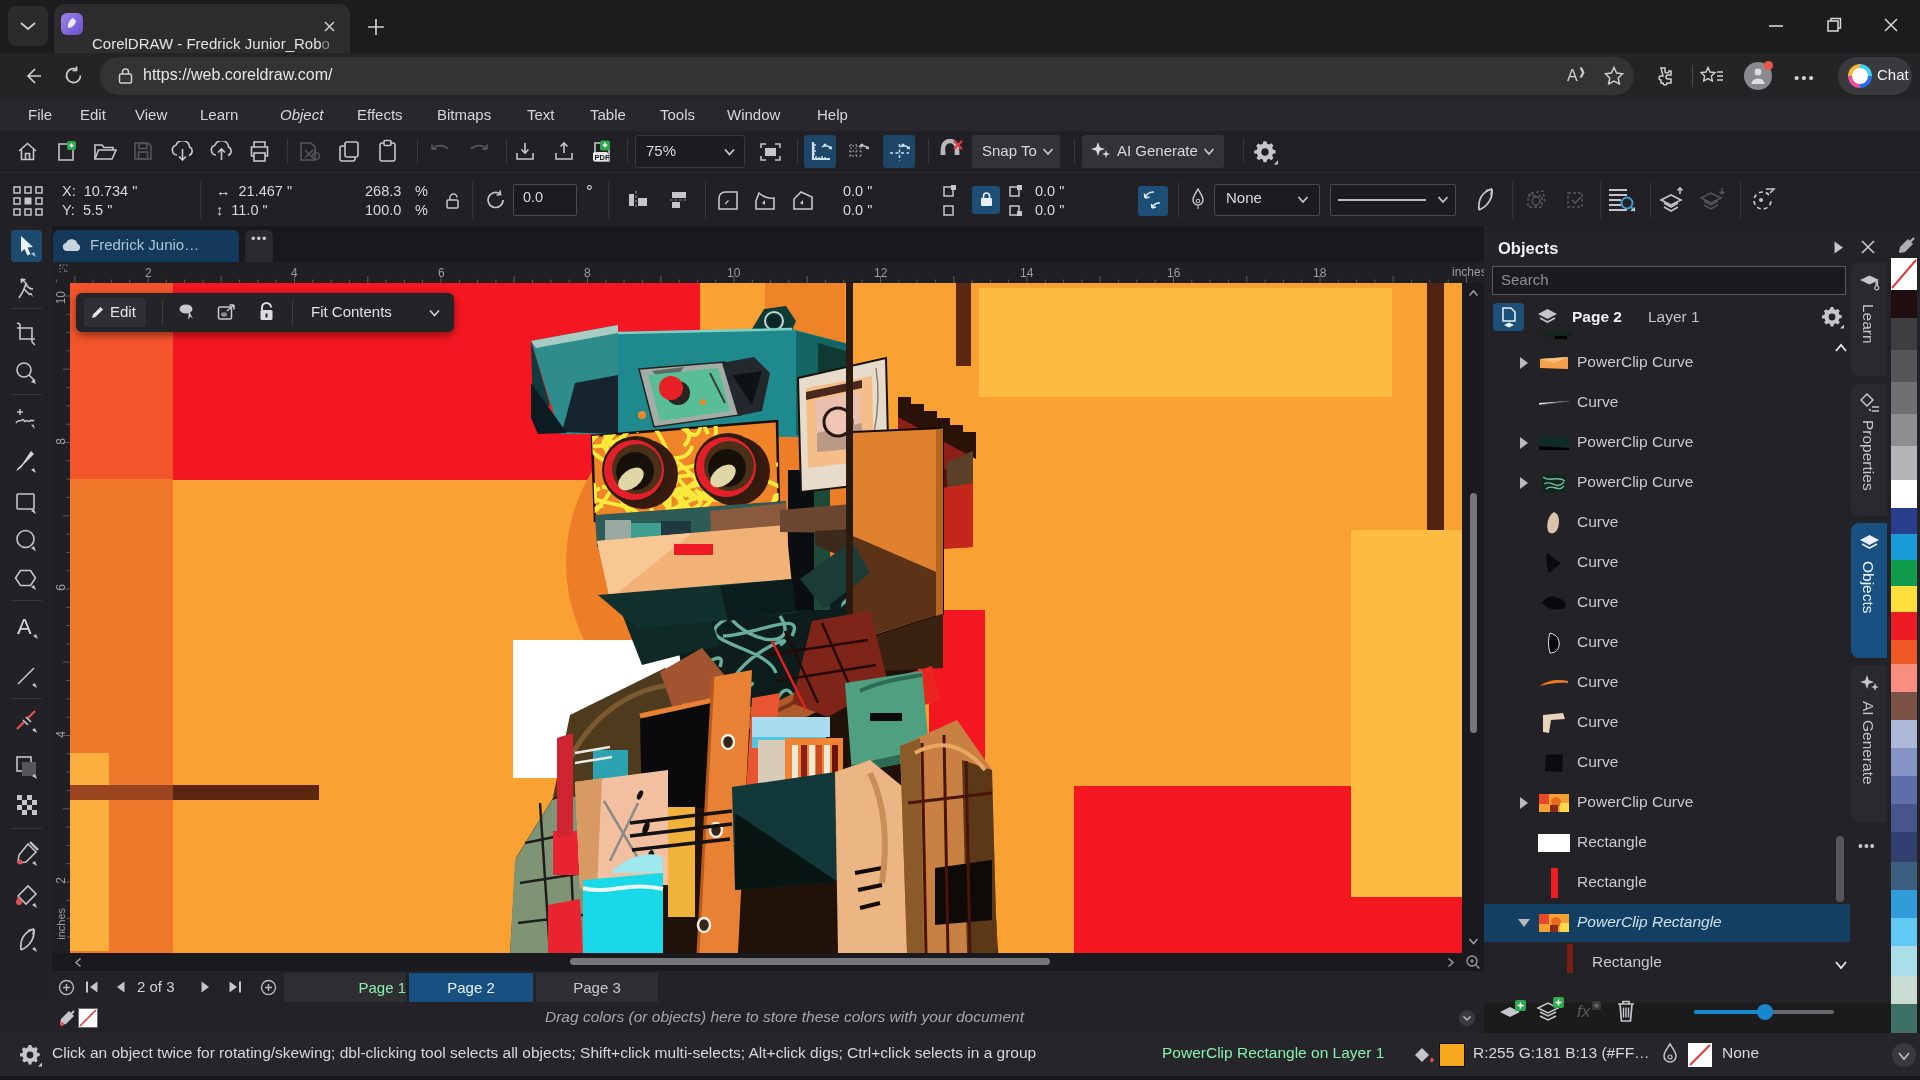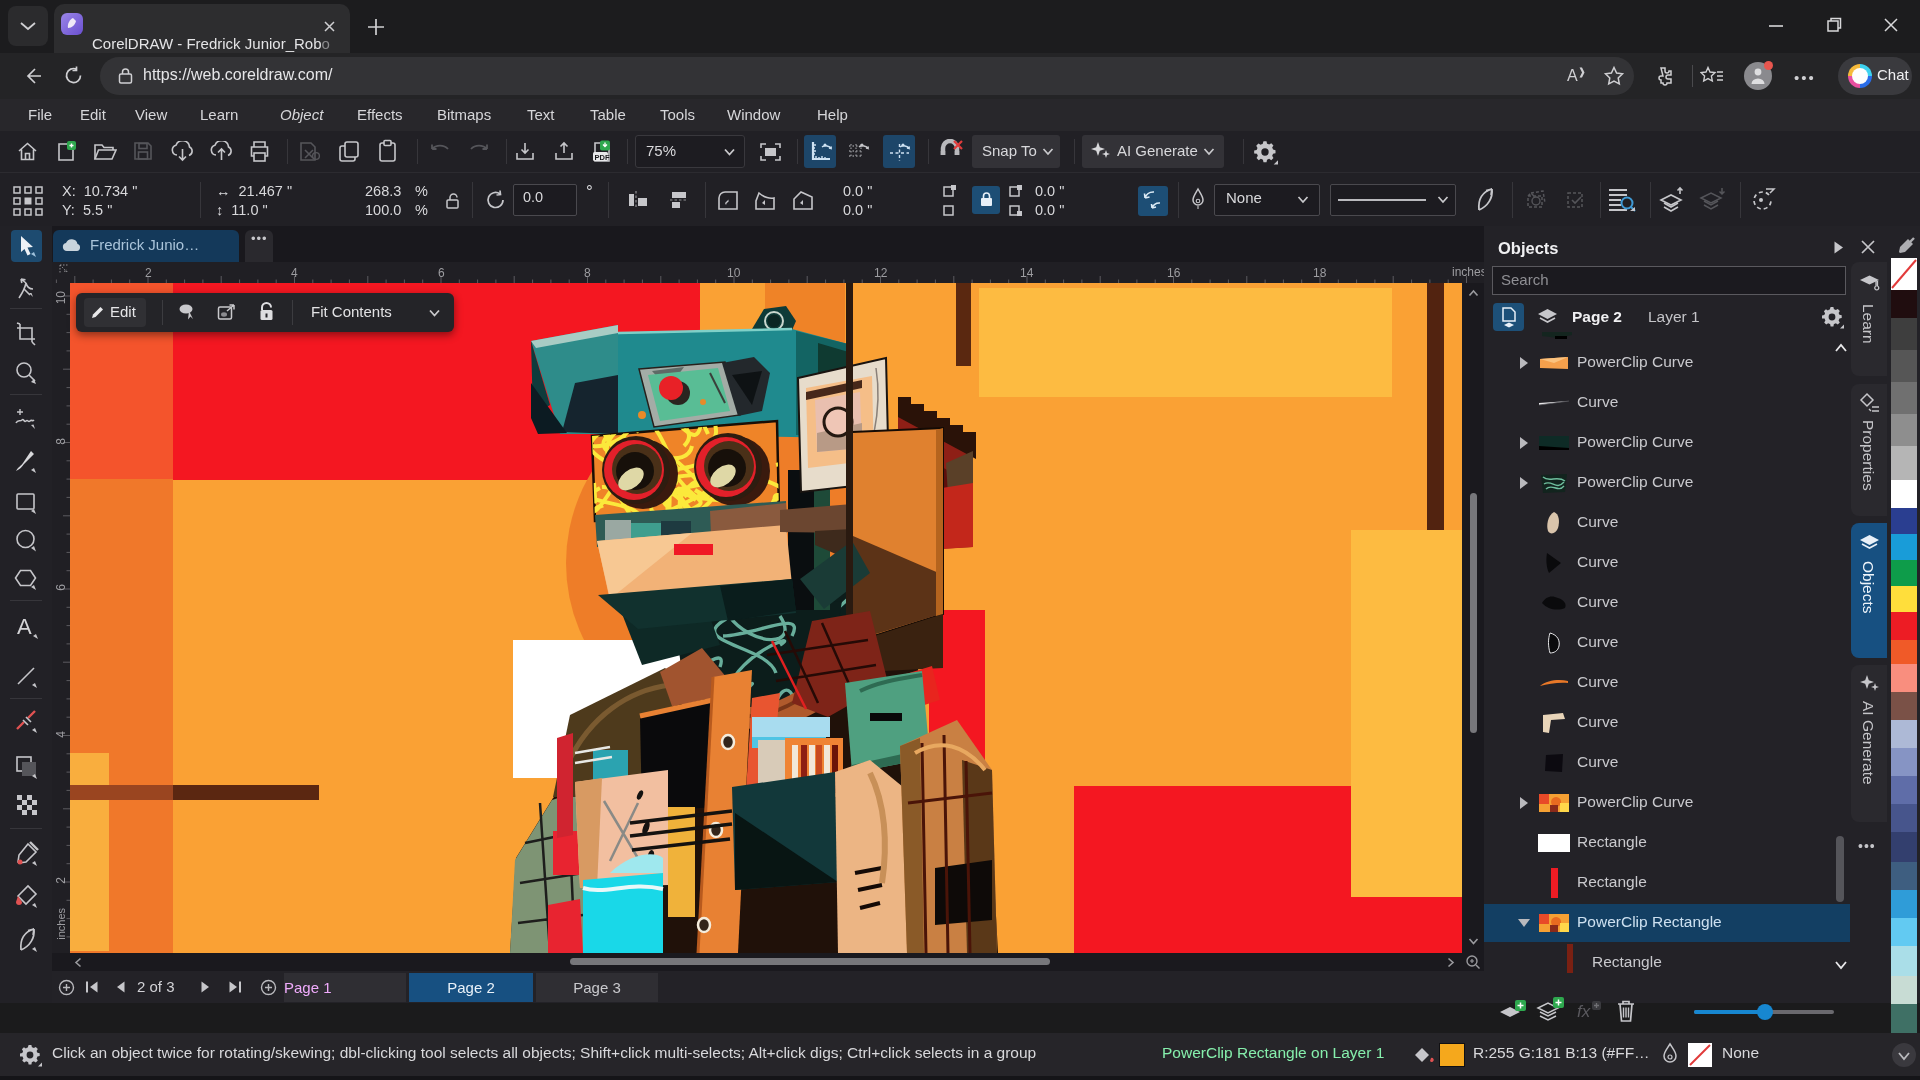--- a/index.html
+++ b/index.html
@@ -873,25 +873,41 @@
         <path d="M1.5 1.5 L9 7 L1.5 12.5 Z" fill="#c6c6ca"></path>
       </svg>
   <svg class="abs" style="left:175px;top:9px" width="16" height="14" viewBox="0 0 16 14">
         <path d="M13 1.5 V12.5" stroke="#c6c6ca" stroke-width="2"></path>
         <path d="M2.5 1.5 L10 7 L2.5 12.5 Z" fill="#c6c6ca"></path>
       </svg>
   <svg class="abs" style="left:208px;top:8px" width="17" height="17" viewBox="0 0 17 17">
         <circle cx="8.5" cy="8.5" r="7" stroke="#b9b9bd" stroke-width="1.4" fill="none"></circle>
         <path d="M5 8.5 h7 M8.5 5 v7" stroke="#b9b9bd" stroke-width="1.4"></path>
       </svg>
-  <div class="abs" style="left:232px;top:2px;width:122px;height:29px;background:#2f2e33;color:#f0abfc;font-size:15px;text-align:left;line-height:29px;">Page 1</div>
+  <div class="abs" style="left:232px;top:2px;width:122px;height:29px;background:#2f2e33;color:#86efac;font-size:15px;text-align:right;line-height:29px;">Page 1</div>
   <div class="abs" style="left:357px;top:2px;width:124px;height:29px;background:#175081;color:#e9f1f8;font-size:15px;text-align:center;line-height:29px;">Page 2</div>
   <div class="abs" style="left:484px;top:2px;width:122px;height:29px;background:#2f2e33;color:#c9c9cd;font-size:15px;text-align:center;line-height:29px;">Page 3</div>
 </div>
 
+<div class="abs" style="left:0;top:1003px;width:1484px;height:30px;background:#232227;">
+  <svg class="abs" style="left:58px;top:6px" width="18" height="18" viewBox="0 0 18 18">
+        <path d="M11 2 L16 7 L8 15 L3 16 L2 15 L3 10 Z" fill="#c6c6ca"></path>
+        <path d="M12 6 L16 2" stroke="#c6c6ca" stroke-width="2"></path>
+        <circle cx="4" cy="15" r="2" fill="#e05252"></circle>
+      </svg>
+  <div class="abs" style="left:78px;top:5px;width:20px;height:20px;background:#ffffff;border:1px solid #6a6a6e;"></div>
+  <svg class="abs" style="left:78px;top:5px" width="20" height="20" viewBox="0 0 20 20">
+        <path d="M2 18 L18 2" stroke="#e03a3a" stroke-width="1.6"></path>
+      </svg>
+  <div class="abs" style="left:545px;top:5px;font-size:15.5px;font-style:italic;color:#a6a6ab;">Drag colors (or objects) here to store these colors with your document</div>
+  <svg class="abs" style="left:1458px;top:6px" width="18" height="18" viewBox="0 0 18 18">
+        <circle cx="9" cy="9" r="8" fill="#3a393e"></circle>
+        <path d="M5.5 7.5 L9 11 L12.5 7.5" stroke="#b9b9bd" stroke-width="1.5" fill="none"></path>
+      </svg>
+</div>
 
 <div class="abs" style="left:0;top:1033px;width:1920px;height:43px;background:#262529;">
   <svg class="abs" style="left:18px;top:10px" width="24" height="24" viewBox="0 0 24 24">
         <path fill-rule="evenodd" d="M10.6 2 h2.8 l.5 2.3 a7.2 7.2 0 0 1 1.9.8 l2-1.2 2 2-1.2 2 a7.2 7.2 0 0 1 .8 1.9 l2.3.5 v2.8 l-2.3.5 a7.2 7.2 0 0 1-.8 1.9 l1.2 2-2 2-2-1.2 a7.2 7.2 0 0 1-1.9.8 l-.5 2.3 h-2.8 l-.5-2.3 a7.2 7.2 0 0 1-1.9-.8 l-2 1.2-2-2 1.2-2 a7.2 7.2 0 0 1-.8-1.9 L2 13.4 v-2.8 l2.3-.5 a7.2 7.2 0 0 1 .8-1.9 l-1.2-2 2-2 2 1.2 a7.2 7.2 0 0 1 1.9-.8 Z M12 8.6 a3.4 3.4 0 1 0 0 6.8 a3.4 3.4 0 0 0 0-6.8 Z" fill="#c6c6ca"></path>
         <path d="M20 23.5 l4 0 l0 -4 Z" fill="#c6c6ca"></path>
       </svg>
   <div class="abs" style="left:52px;top:11px;font-size:15.5px;color:#d8d8db;">Click an object twice for rotating/skewing; dbl-clicking tool selects all objects; Shift+click multi-selects; Alt+click digs; Ctrl+click selects in a group</div>
   <div class="abs" style="left:1162px;top:11px;font-size:15.5px;color:#86efac;">PowerClip Rectangle on Layer 1</div>
   <svg class="abs" style="left:1412px;top:12px" width="22" height="20" viewBox="0 0 22 20">
         <path d="M3 10 L10 3 L17 10 L10 17 Z" fill="#c6c6ca"></path>
@@ -1024,21 +1040,21 @@
 <svg class="abs" style="left:32px;top:585px" width="16" height="12" viewBox="0 0 16 12">
           <path d="M2 2 L8 10 L14 2 Z" fill="#b9b9bd"></path>
         </svg>
 <svg class="abs" style="left:54px;top:581px" width="32" height="20" viewBox="0 0 32 20">
           <rect x="1" y="1" width="30" height="18" fill="#f5a033"></rect>
           <path d="M1 1 h10 v10 h-10 Z" fill="#e84a28"></path>
           <path d="M18 4 a5 5 0 1 0 0.1 0 Z" fill="#e86a20"></path>
           <rect x="22" y="10" width="9" height="9" fill="#ffd84a"></rect>
           <rect x="12" y="12" width="8" height="7" fill="#8a2a1a"></rect>
         </svg>
-<div class="abs" style="left:93px;top:581px;font-size:15.5px;color:#cde0f0;">PowerClip Rectangle</div>
+<div class="abs" style="left:93px;top:581px;font-size:15.5px;color:#cde0f0;font-style:italic;">PowerClip Rectangle</div>
 <div class="abs" style="left:83px;top:612px;width:6px;height:38px;background:#7a2012;"></div>
 <div class="abs" style="left:108px;top:621px;font-size:15.5px;color:#c9c9cd;">Rectangle</div>
 <svg class="abs" style="left:350px;top:628px" width="14" height="10" viewBox="0 0 14 10">
           <path d="M2 2 L7 8 L12 2" stroke="#e8e8ea" stroke-width="1.8" fill="none"></path>
         </svg>
       </div>
 
   <svg class="abs" style="left:14px;top:772px" width="30" height="26" viewBox="0 0 30 26">
         <path d="M2 14 L12 9 L22 14 L12 19 Z" fill="#c6c6ca"></path>
         <rect x="17" y="2" width="11" height="11" rx="2" fill="#2ea84e"></rect>

